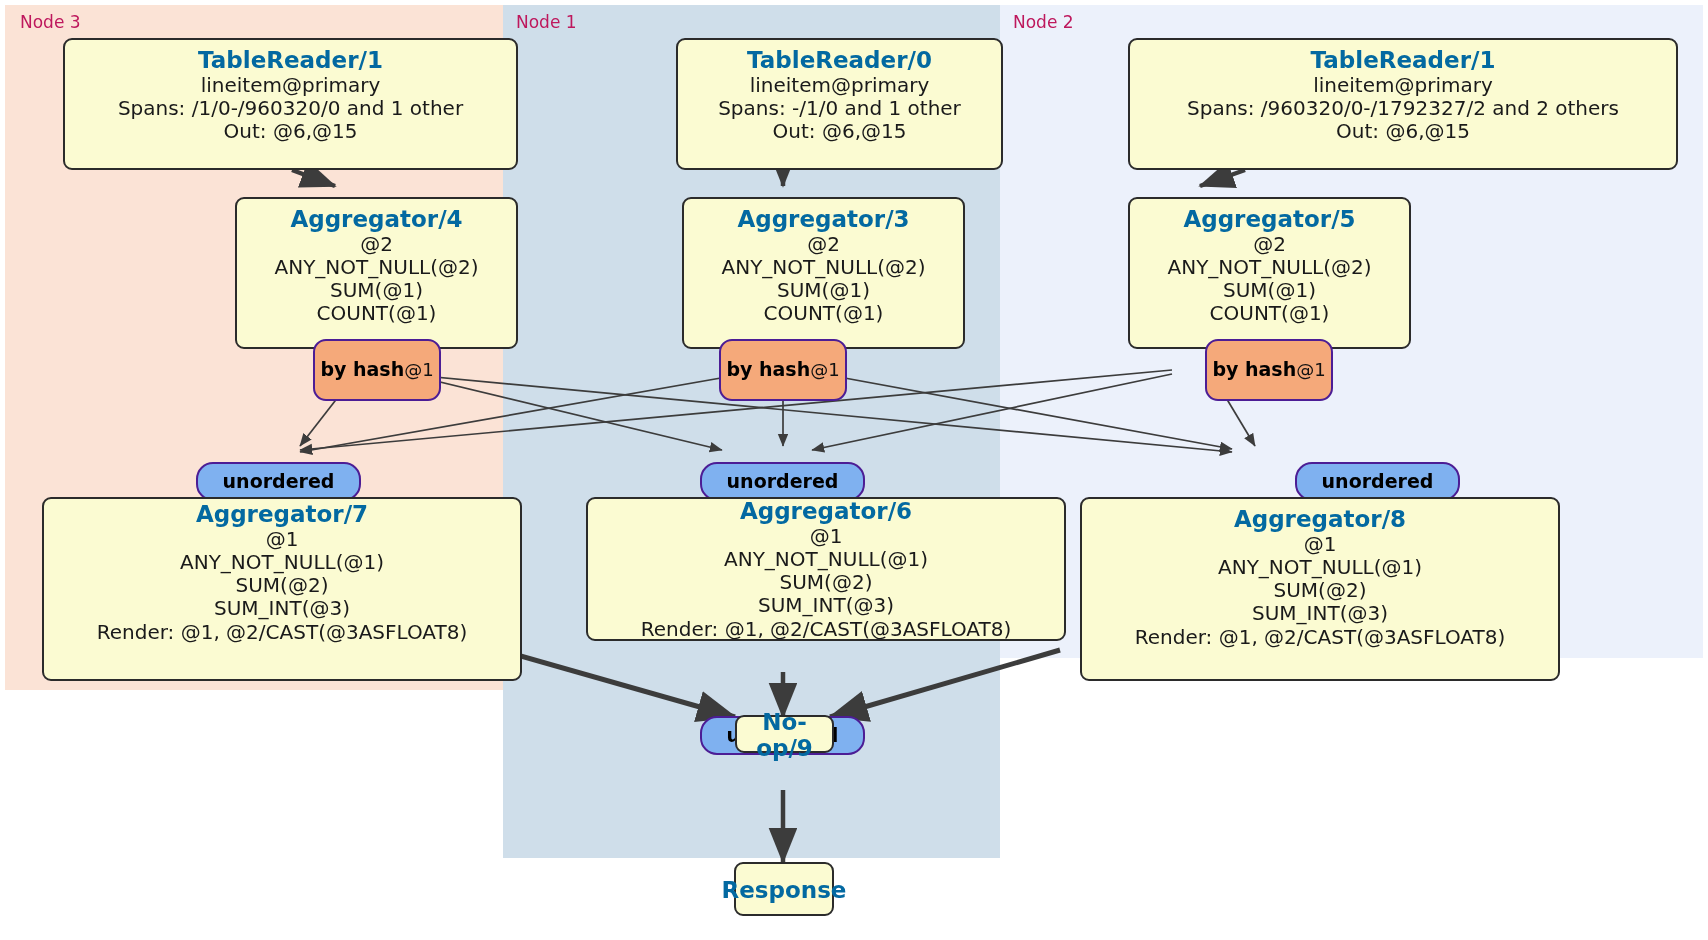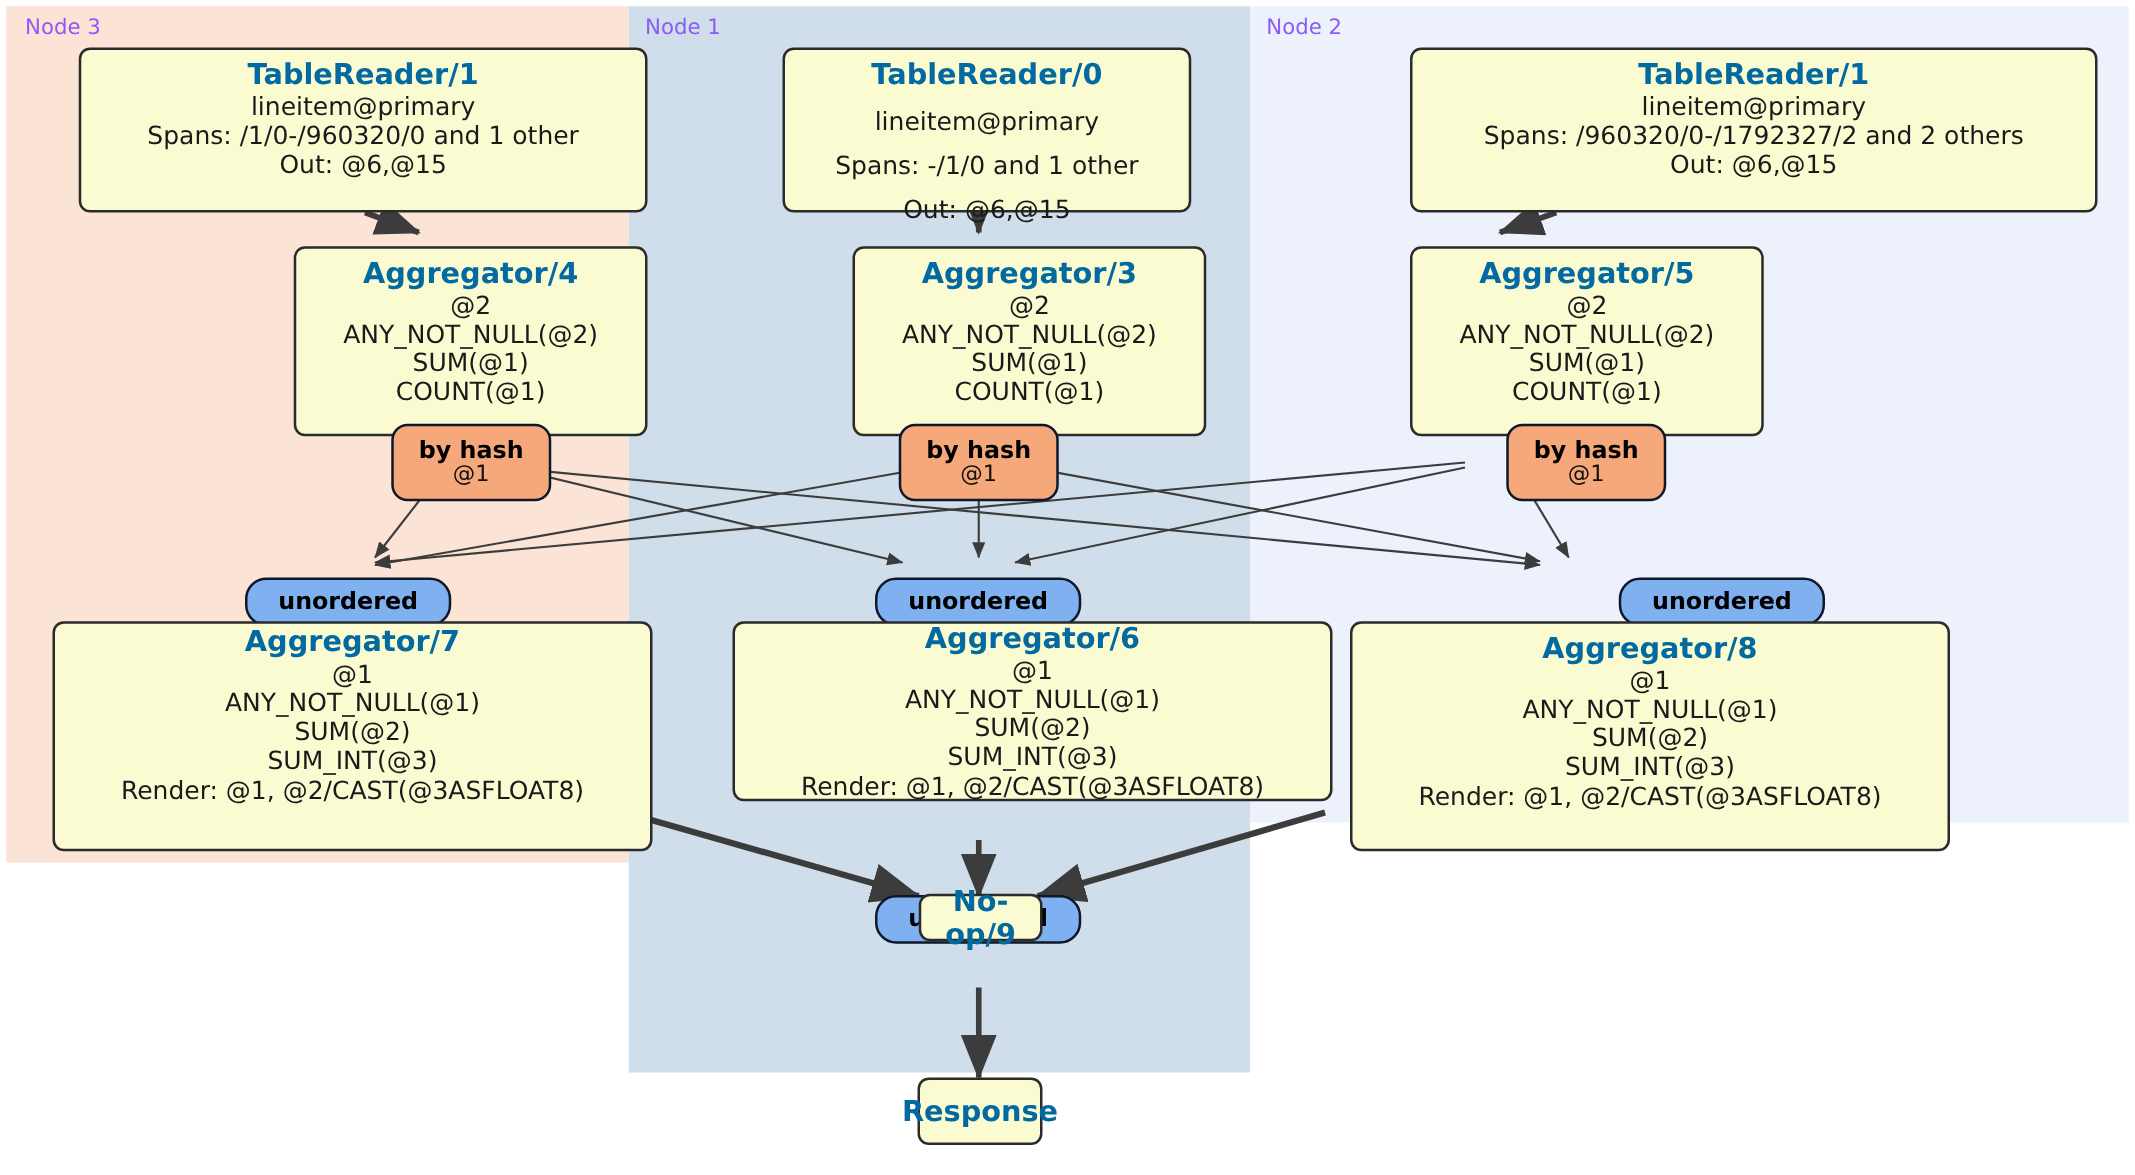--- a/index.html
+++ b/index.html
@@ -2,35 +2,35 @@
 <html><head>
 <meta charset="utf-8">
 <style>
   html,body{margin:0;padding:0;background:#ffffff;}
   body{width:1708px;height:940px;position:relative;overflow:hidden;
        font-family:"DejaVu Sans","Liberation Sans",sans-serif;}
 
   #stage{position:absolute;left:0;top:0;width:1708px;height:940px;}
 
   .node-panel{position:absolute;box-sizing:border-box;}
-  .node-label{position:absolute;font-size:17px;color:#8b5cf6;white-space:nowrap;}
+  .node-label{position:absolute;font-size:17px;color:#be185d;white-space:nowrap;}
 
   svg.edges{position:absolute;left:0;top:0;width:1708px;height:940px;
             pointer-events:none;}
 
   .box{position:absolute;box-sizing:border-box;background:#fbfbd2;
        border:2px solid #2b2b2b;border-radius:9px;
        display:flex;flex-direction:column;align-items:center;
        justify-content:flex-start;text-align:center;}
   .box .ttl{font-weight:bold;font-size:23px;color:#0369a1;line-height:1.12;}
   .box .ln{font-size:20px;color:#1a1a1a;line-height:1.16;white-space:nowrap;text-align:right;}
 
   .badge{position:absolute;box-sizing:border-box;
-         display:flex;flex-direction:column;align-items:center;
-         justify-content:center;text-align:center;border:2px solid #0f172a;}
+         display:flex;flex-direction:row;align-items:center;
+         justify-content:center;text-align:center;border:2px solid #4c1d95;}
   .badge .b1{font-weight:bold;font-size:19px;color:#000;line-height:1.05;}
   .badge .b2{font-size:18px;color:#111;line-height:1.05;}
   .hash{background:#f5a97a;border-radius:13px;}
   .unord{background:#7fb1f0;border-radius:17px;}
 </style>
 </head>
 <body>
 
 <div id="stage">
 
@@ -104,21 +104,21 @@
 
   <div class="box" style="left:42px;top:497px;width:480px;height:184px;padding-top:3px;">
     <div class="ttl">Aggregator/7</div>
     <div class="ln">@1</div>
     <div class="ln">ANY_NOT_NULL(@1)</div>
     <div class="ln">SUM(@2)</div>
     <div class="ln">SUM_INT(@3)</div>
     <div class="ln">Render: @1, @2/CAST(@3ASFLOAT8)</div>
   </div>
 
-  <div class="box" style="left:626px;top:38px;width:327px;height:132px;padding-top:8px;gap:12px;">
+  <div class="box" style="left:676px;top:38px;width:327px;height:132px;padding-top:8px;">
     <div class="ttl">TableReader/0</div>
     <div class="ln">lineitem@primary</div>
     <div class="ln">Spans: -/1/0 and 1 other</div>
     <div class="ln">Out: @6,@15</div>
   </div>
 
   <div class="box" style="left:682px;top:197px;width:283px;height:152px;padding-top:8px;">
     <div class="ttl">Aggregator/3</div>
     <div class="ln">@2</div>
     <div class="ln">ANY_NOT_NULL(@2)</div>

